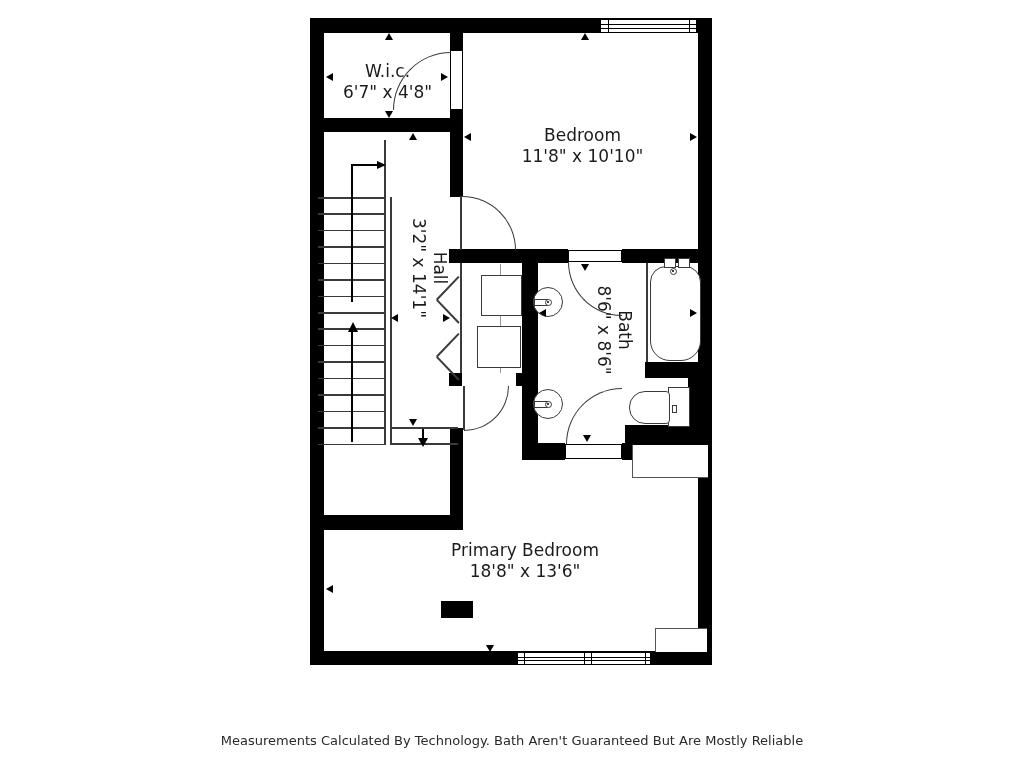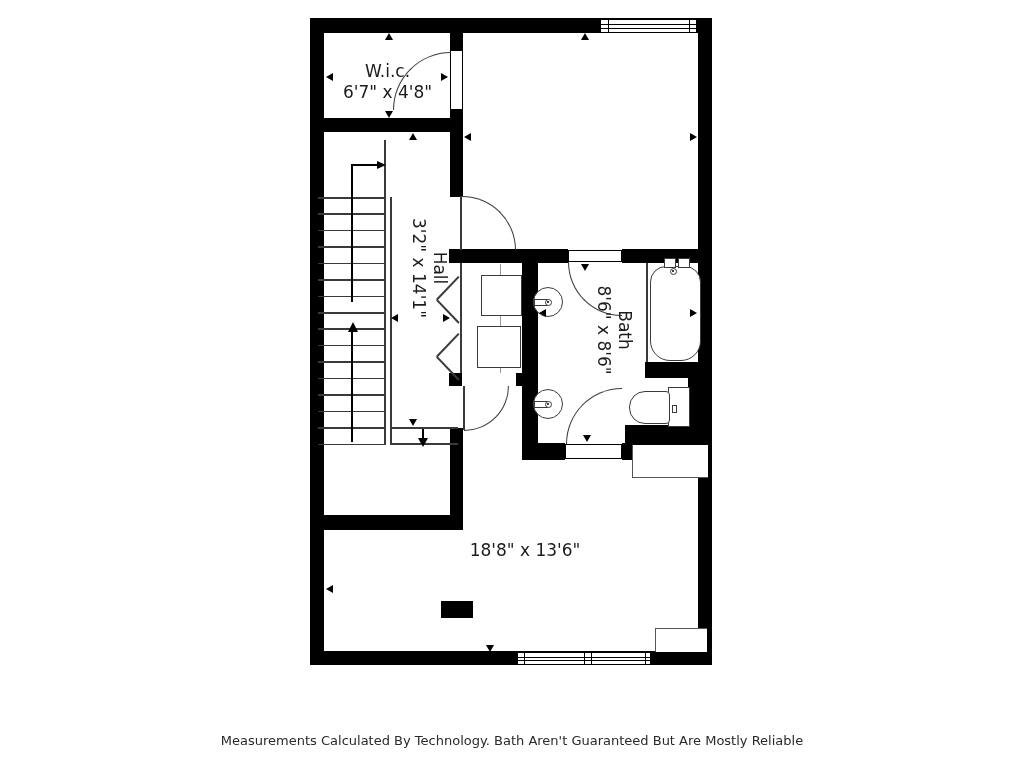--- a/index.html
+++ b/index.html
@@ -177,27 +177,32 @@
   <div class="tk right" style="left:443px;top:314px;border-left-width:7px;"></div>
   <div class="tk down" style="left:409px;top:419px;"></div>
   <div class="tk down" style="left:583px;top:435px;"></div>
   <div class="tk left" style="left:326px;top:585px;"></div>
   <div class="tk down" style="left:486px;top:645px;"></div>
 
   <div class="room-label" style="left:315px;top:61px;width:145px;">
     <span class="nm">W.i.c.</span>
     <span class="dm">6'7" x 4'8"</span>
   </div>
+  <div class="room-label" style="left:500px;top:125px;width:165px;">
+    <span class="nm">Bedroom</span>
+    <span class="dm">11'8" x 10'10"</span>
+  </div>
   <div class="room-label rot" style="left:369px;top:247px;width:120px;height:42px;">
     <span class="nm">Hall</span>
     <span class="dm">3'2" x 14'1"</span>
   </div>
   <div class="room-label rot" style="left:554px;top:309px;width:120px;height:42px;">
     <span class="nm">Bath</span>
     <span class="dm">8'6" x 8'6"</span>
   </div>
   <div class="room-label" style="left:420px;top:540px;width:210px;">
+    <span class="nm">Primary Bedroom</span>
     <span class="dm">18'8" x 13'6"</span>
   </div>
 
   <div class="footer">Measurements Calculated By Technology. Bath Aren't Guaranteed But Are Mostly Reliable</div>
 
 </div>
 
 </body></html>

